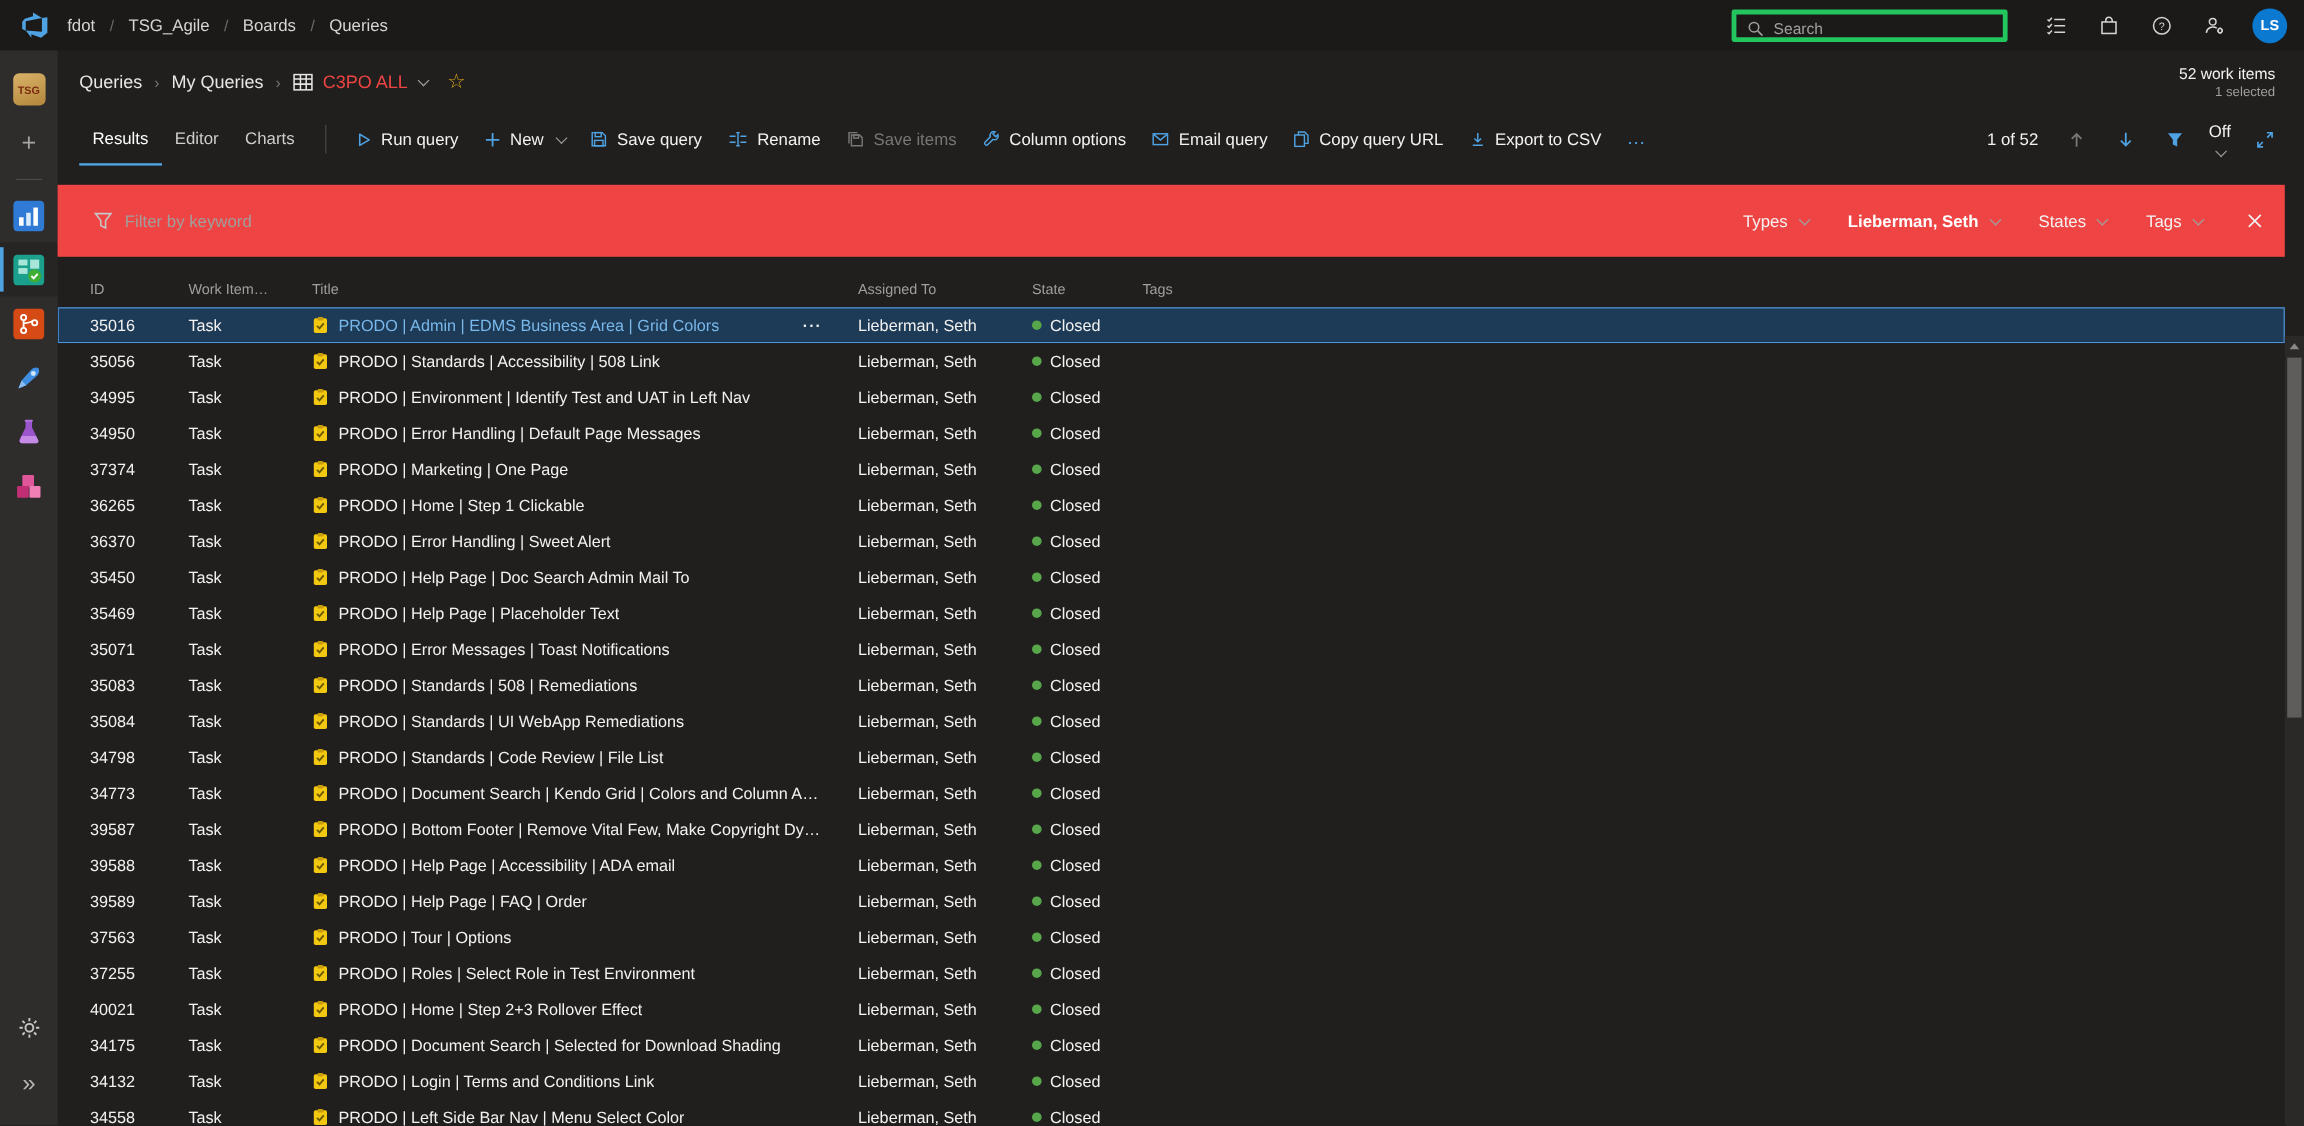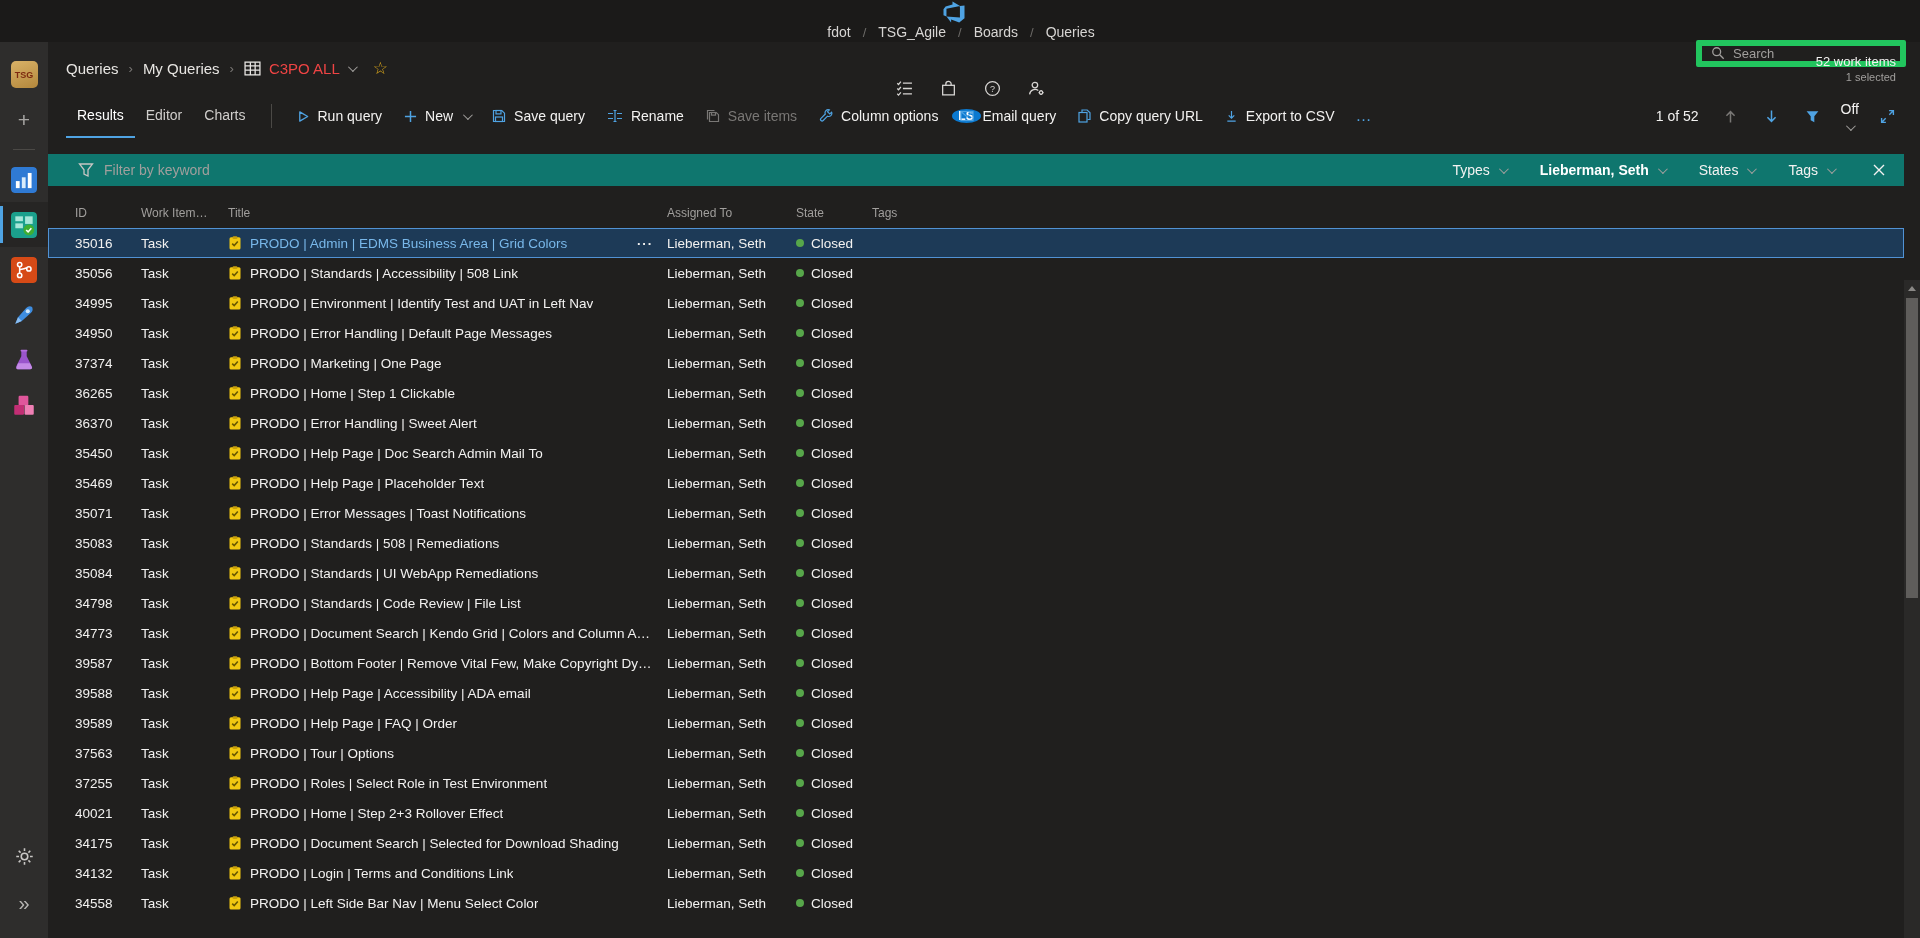--- a/index.html
+++ b/index.html
@@ -1,27 +1,27 @@
 <!DOCTYPE html>
 <html><head>
 <meta charset="utf-8">
 <style>
   * { margin:0; padding:0; box-sizing:border-box; }
   html,body { width:1920px; height:938px; overflow:hidden; background:#201f1e;
     font-family:"Liberation Sans","DejaVu Sans",sans-serif; color:#f3f2f1; }
   svg { display:block; }
 
   
-  .top-nav { height:42px; background:#1b1a19; display:flex; align-items:center; padding:0 14px 0 16px;flex-direction:column; }
+  .top-nav { height:42px; background:#1b1a19; display:flex; align-items:center; padding:0 14px 0 16px; }
   .logo { width:26px; height:26px; margin-right:14px; display:flex; align-items:center; justify-content:center; cursor:pointer; }
   .crumbs { display:flex; align-items:center; gap:12px; font-size:14px; color:#d7d5d3; }
   .crumbs .sep { color:#6d6b68; font-size:13px; }
   .crumb { cursor:pointer; }
-  .search-box { margin-left:auto; width:210px; height:27px; border:6px solid #22c55e; border-radius:2px;
-    display:flex; align-items:flex-start; gap:8px; padding:0 9px; color:#a19f9d; background:transparent; }
+  .search-box { margin-left:auto; width:230px; height:27px; border:4px solid #22c55e; border-radius:2px;
+    display:flex; align-items:flex-end; gap:8px; padding:0 9px; color:#a19f9d; background:transparent; }
   .search-box input { flex:1; background:transparent; border:none; outline:none; color:#f3f2f1; font-size:13px; font-family:inherit; }
   .search-box input::placeholder { color:#a19f9d; }
   .nav-icons { display:flex; align-items:center; margin-left:18px; }
   .nav-icon-btn { width:44px; height:42px; display:flex; align-items:center; justify-content:center; cursor:pointer; color:#d7d5d3; }
   .avatar { width:29px; height:29px; border-radius:50%; background:#0b79d0; color:#fff; font-size:12px; font-weight:bold;
     display:flex; align-items:center; justify-content:center; margin-left:10px; cursor:pointer; }
 
   
   .app { display:flex; height:896px; }
 
@@ -65,30 +65,30 @@
   .tb-btn { display:flex; align-items:center; gap:8px; padding:0 11px; height:34px; font-size:14px; color:#f3f2f1; cursor:pointer; white-space:nowrap; }
   .tb-btn.disabled { color:#797775; cursor:default; }
   .tb-btn .chev { margin-left:2px; }
   .tb-more { color:#4fa3e3; font-size:16px; letter-spacing:2px; padding:0 10px; cursor:pointer; }
   .tb-right { margin-left:auto; display:flex; align-items:center; gap:15px; }
   .pager { font-size:14px; color:#f3f2f1; margin-right:4px; }
   .tb-icon-btn { display:flex; align-items:center; justify-content:center; width:26px; height:26px; cursor:pointer; }
   .off-toggle { display:flex; align-items:center; gap:7px; font-size:14px; cursor:pointer;flex-direction:column; }
 
   
-  .filter-bar { height:32px; margin:16px 16px 0 0; background:#0f766e; display:flex; align-items:center; padding:0 18px 0 30px; }
+  .filter-bar { height:60px; margin:16px 16px 0 0; background:#ef4444; display:flex; align-items:center; padding:0 18px 0 30px; }
   .filter-bar input { flex:1; background:transparent; border:none; outline:none; color:#f3f2f1; font-size:14px; font-family:inherit; margin-left:10px; }
   .filter-bar input::placeholder { color:#a19f9d; }
   .f-drops { display:flex; align-items:center; gap:34px; }
   .f-drop { display:flex; align-items:center; gap:9px; font-size:14px; color:#f3f2f1; cursor:pointer; white-space:nowrap; }
   .f-drop.active-filter { font-weight:bold; color:#fff; }
   .f-close { margin-left:38px; cursor:pointer; display:flex; }
 
   
-  .grid-cols { display:grid; grid-template-columns:93px 87px 439px 129px 76px 1fr; align-items:center; }
+  .grid-cols { display:grid; grid-template-columns:93px 87px 439px 129px 76px 1fr; align-items:center;gap:16px; }
   .table-header { height:30px; margin:12px 16px 0 0; color:#a19f9d; font-size:12px; }
   .table-header .c-id { padding-left:27px; }
   .rows { margin-right:16px; }
   .row { height:30px; font-size:13.5px; cursor:pointer; }
   .row .c-id { padding-left:27px; color:#f3f2f1; }
   .c-title { display:flex; align-items:center; gap:8px; padding-right:10px; overflow:hidden; white-space:nowrap; }
   .title-link { color:#f3f2f1; text-decoration:none; overflow:hidden; text-overflow:ellipsis; white-space:nowrap; }
   .row.selected { background:#1d3a57; box-shadow:inset 0 0 0 1px #5192d4; }
   .row.selected .title-link { color:#79b8ea; }
   .row-ellipsis { margin-left:auto; color:#f3f2f1; font-weight:bold; letter-spacing:1px; font-size:13px; padding:0 4px; }

